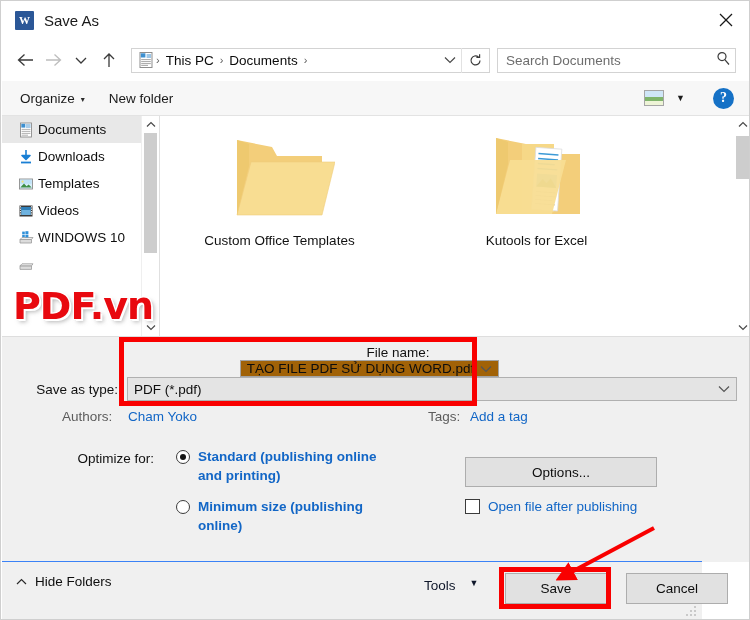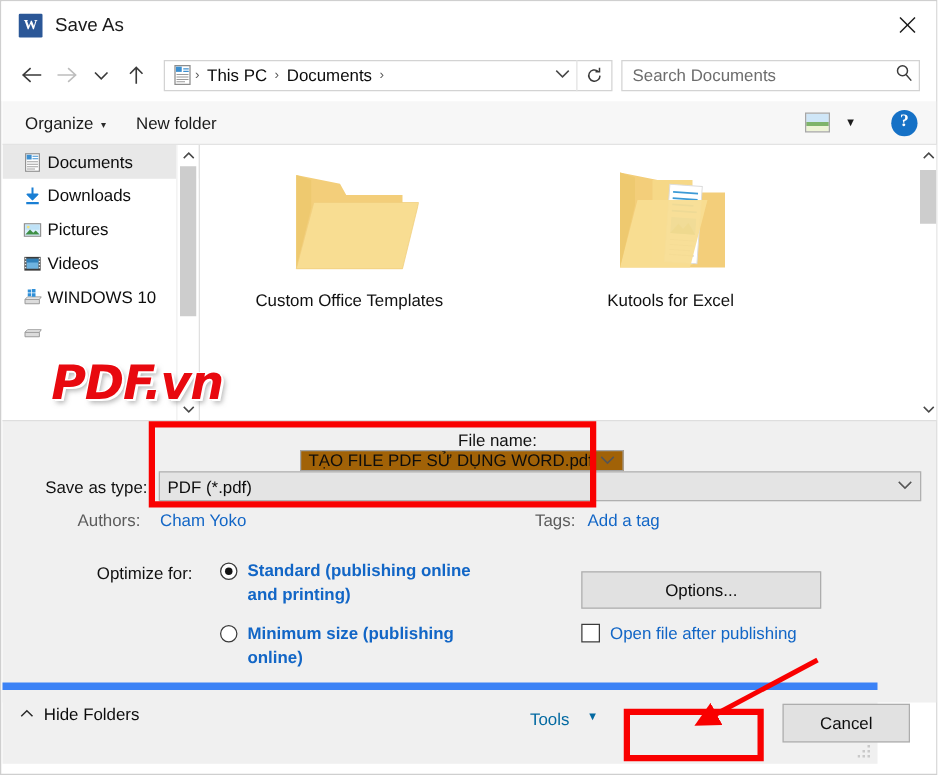--- a/index.html
+++ b/index.html
@@ -478,45 +478,45 @@
   }
   .openafter-text {
     margin-left: 8px;
     font-size: 13.5px;
     color: #1266c6;
   }
 
   
   .footer {
     position: absolute;
-    left: 1px; top: 545px;
+    left: 1px; top: 560px;
     width: 700px;
     height: 59px;
     background: #f0f0f0;
-    border-top: 6px solid #3b82f6;
+    border-top: 1px solid #3b82f6;
   }
   .hide-folders {
     position: absolute;
     left: 14px; top: 12px;
     display: flex;
     align-items: center;
     gap: 8px;
     font-size: 13.5px;
     color: #0d0d0d;
     cursor: default;
   }
   .hf-caret { font-size: 11px; color: #2a2a2a; }
   .tools-btn {
     position: absolute;
     left: 416px; top: 12px;
     display: flex;
     align-items: flex-start;
     gap: 14px;
     font-size: 13.5px;
-    color: #0369a1;
+    color: #0f172a;
     cursor: default;
     padding: 4px 6px;
   }
   .tools-caret { font-size: 9px; }
   .btn {
     position: absolute;
     width: 102px; height: 31px;
     background: #e1e1e1;
     border: 1px solid #adadad;
     font-size: 13.5px;
@@ -548,24 +548,23 @@
   .anno-arrow {
     position: absolute;
     left: 545px; top: 525px;
     width: 120px; height: 60px;
     pointer-events: none;
   }
 
   
   .watermark {
     position: absolute;
-    left: 40px; top: 286px;
+    left: 12px; top: 286px;
     font-size: 38px;
     font-weight: bold;
-    font-style: italic;
     letter-spacing: -1px;
     pointer-events: none;
     line-height: 1;
     font-family: "DejaVu Sans", sans-serif;
   }
   .wm-pdf { color: #e8090f; text-shadow: 2px 2px 0 #ffffff, -1px -1px 0 #ffffff, 1px -1px 0 #ffffff, -1px 1px 0 #ffffff, 3px 3px 4px rgba(120,120,120,0.55); }
   .wm-dot { color: #e8090f; text-shadow: 2px 2px 0 #ffffff, -1px -1px 0 #ffffff, 3px 3px 4px rgba(120,120,120,0.55); }
   .wm-vn { color: #e8090f; text-shadow: 2px 2px 0 #ffffff, -1px -1px 0 #ffffff, 1px -1px 0 #ffffff, -1px 1px 0 #ffffff, 3px 3px 4px rgba(120,120,120,0.55); }
 </style>
 </head>
@@ -697,21 +696,21 @@
 
       <div class="nav-item">
         <span class="ni-icon">
           <svg width="16" height="16" viewBox="0 0 16 16">
             <rect x="1.5" y="3" width="13" height="10" fill="#d9eefb" stroke="#8d8d8d" stroke-width="0.9"></rect>
             <rect x="2.3" y="3.8" width="11.4" height="4" fill="#bfe2f7"></rect>
             <path d="M2.3 11.6 L6 7.6 L8.6 10.2 L10.6 8.4 L13.7 11.6 Z" fill="#3f8f46"></path>
             <circle cx="4.6" cy="5.6" r="1.1" fill="#f2e27a"></circle>
           </svg>
         </span>
-        <span>Pictures</span>
+        <span>Templates</span>
       </div>
 
       <div class="nav-item">
         <span class="ni-icon">
           <svg width="16" height="16" viewBox="0 0 16 16">
             <rect x="1.5" y="2.5" width="13" height="11" fill="#3a3a3a"></rect>
             <rect x="3.2" y="4" width="9.6" height="8" fill="#6fb3e0"></rect>
             <rect x="3.2" y="4" width="9.6" height="3" fill="#2f7fb8"></rect>
             <g fill="#e8e8e8">
               <rect x="1.9" y="3.2" width="1.1" height="1.3"></rect>
@@ -894,20 +893,21 @@
           </svg>
       </span>
       <span>Hide Folders</span>
     </div>
 
     <div class="tools-btn">
       <span>Tools</span>
       <span class="tools-caret">▼</span>
     </div>
 
+    <div class="btn save">Save</div>
     <div class="btn cancel">Cancel</div>
 
     <svg class="grip" viewBox="0 0 12 12">
       <g fill="#9a9a9a">
         <rect x="8" y="8" width="2" height="2"></rect>
         <rect x="4" y="8" width="2" height="2"></rect>
         <rect x="0" y="8" width="2" height="2"></rect>
         <rect x="8" y="4" width="2" height="2"></rect>
         <rect x="4" y="4" width="2" height="2"></rect>
         <rect x="8" y="0" width="2" height="2"></rect>

